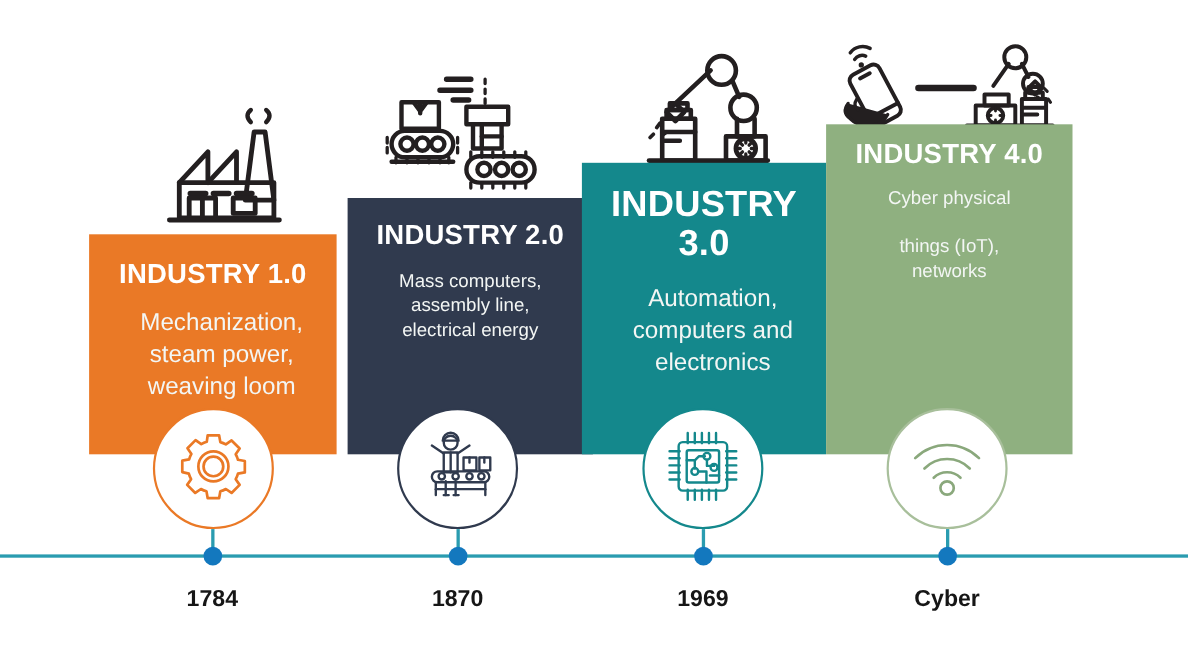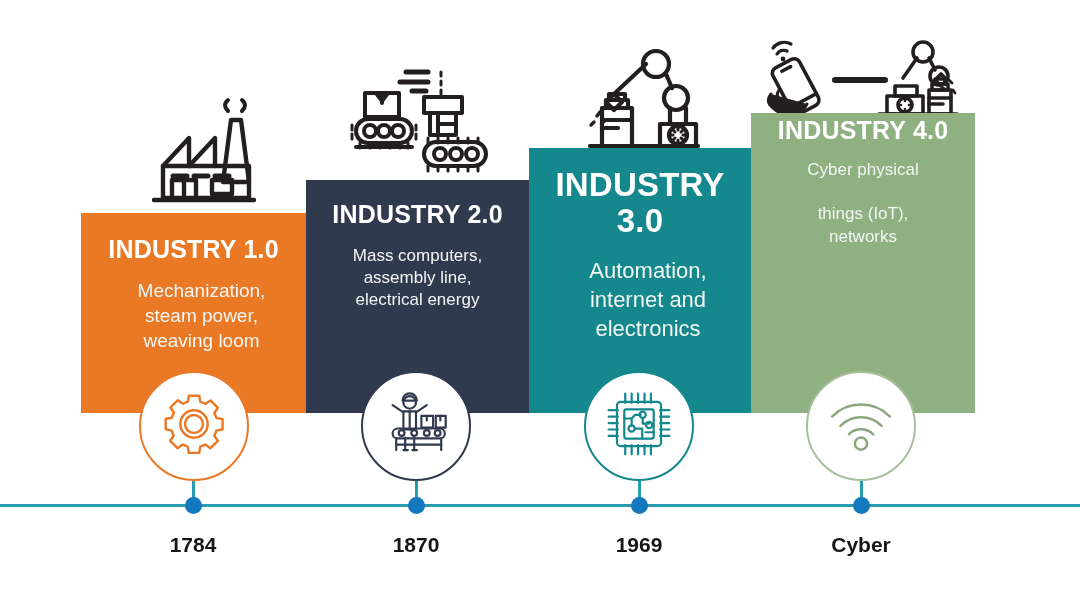--- a/index.html
+++ b/index.html
@@ -36,30 +36,30 @@
   }
   .panel-desc {
     line-height: 1.32;
     margin: 0;
     color: #f3f6f4;
     font-weight: 400;
   }
 
   
   #panel-1 { left: 81px;  top: 213px; width: 225px; height: 200px; background: #ea7926; }
-  #panel-2 { left: 306px; top: 180px; width: 223px; height: 233px; background: #303a4e; }
+  #panel-2 { left: 316px; top: 180px; width: 223px; height: 233px; background: #303a4e; }
   #panel-3 { left: 529px; top: 148px; width: 222px; height: 265px; background: #14888c; }
   #panel-4 { left: 751px; top: 113px; width: 224px; height: 300px; background: #8fb080; }
 
   #panel-1 .panel-title { font-size: 25px; padding-top: 23px; }
   #panel-2 .panel-title { font-size: 25px; padding-top: 21px; }
   #panel-3 .panel-title { font-size: 33px; padding-top: 19px; }
-  #panel-4 .panel-title { font-size: 25px; padding-top: 4px; }
-
-  #panel-1 .panel-desc { font-size: 19px; padding-top: 14px; padding-left: 16px; }
+  #panel-4 .panel-title { font-size: 25px; padding-top: 14px; }
+
+  #panel-1 .panel-desc { font-size: 22px; padding-top: 14px; padding-left: 16px; }
   #panel-2 .panel-desc { font-size: 17px; padding-top: 16px; }
   #panel-3 .panel-desc { font-size: 22px; padding-top: 16px; padding-left: 16px; }
   #panel-4 .panel-desc { font-size: 17px; padding-top: 14px; }
 
   
   .top-icon {
     position: absolute;
   }
   #topicon-1 { left: 132px; top: 92px;  width: 134px; height: 118px; }
   #topicon-2 { left: 346px; top: 64px;  width: 150px; height: 112px; }
@@ -261,21 +261,21 @@
     <p class="panel-desc"><span>Mechanization,</span><br><span>steam power,</span><br><span>weaving loom</span></p>
   </div>
 
   <div class="panel" id="panel-2">
     <p class="panel-title">INDUSTRY 2.0</p>
     <p class="panel-desc"><span>Mass computers,</span><br><span>assembly line,</span><br><span>electrical energy</span></p>
   </div>
 
   <div class="panel" id="panel-3">
     <p class="panel-title">INDUSTRY 3.0</p>
-    <p class="panel-desc"><span>Automation,</span><br><span>internet and</span><br><span>electronics</span></p>
+    <p class="panel-desc"><span>Automation,</span><br><span>computers and</span><br><span>electronics</span></p>
   </div>
 
   <div class="panel" id="panel-4">
     <p class="panel-title">INDUSTRY 4.0</p>
     <p class="panel-desc"><span>Cyber physical</span><br><br><span>things (IoT),</span><br><span>networks</span></p>
   </div>
 
   <div class="badge" id="badge-1">
     <span>
       <svg viewBox="0 0 70 70" width="66" height="66" fill="none" stroke="#ea7926" stroke-width="2.6" stroke-linejoin="round" stroke-linecap="round">

